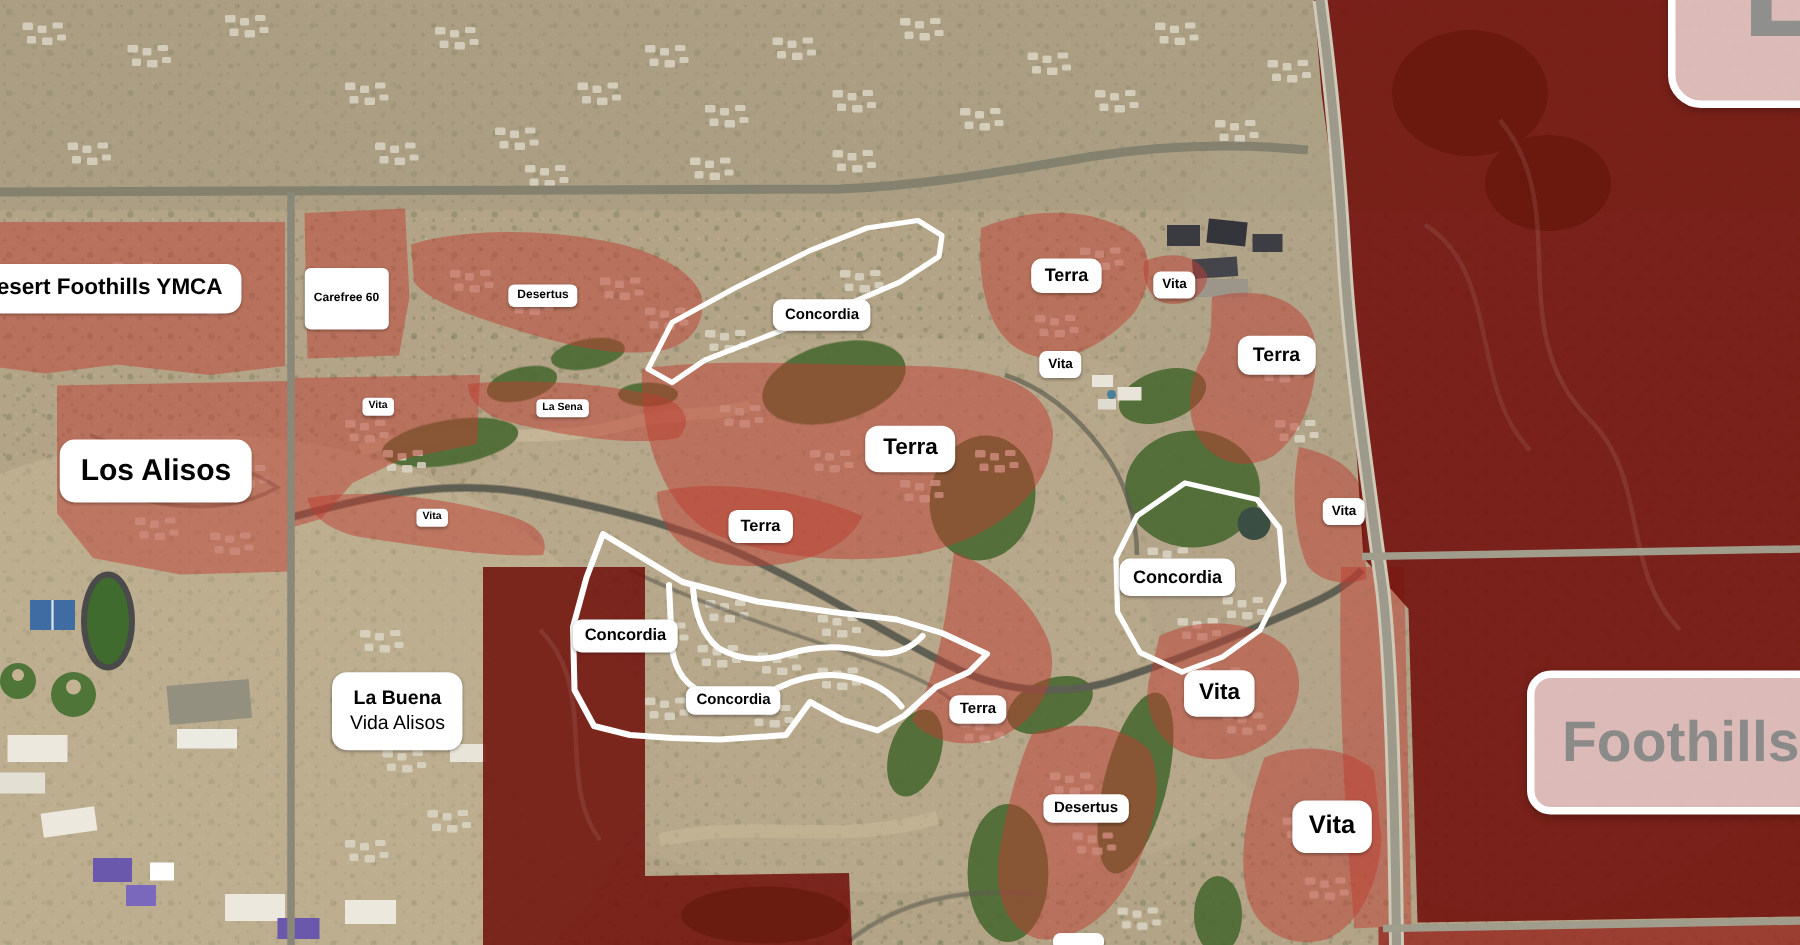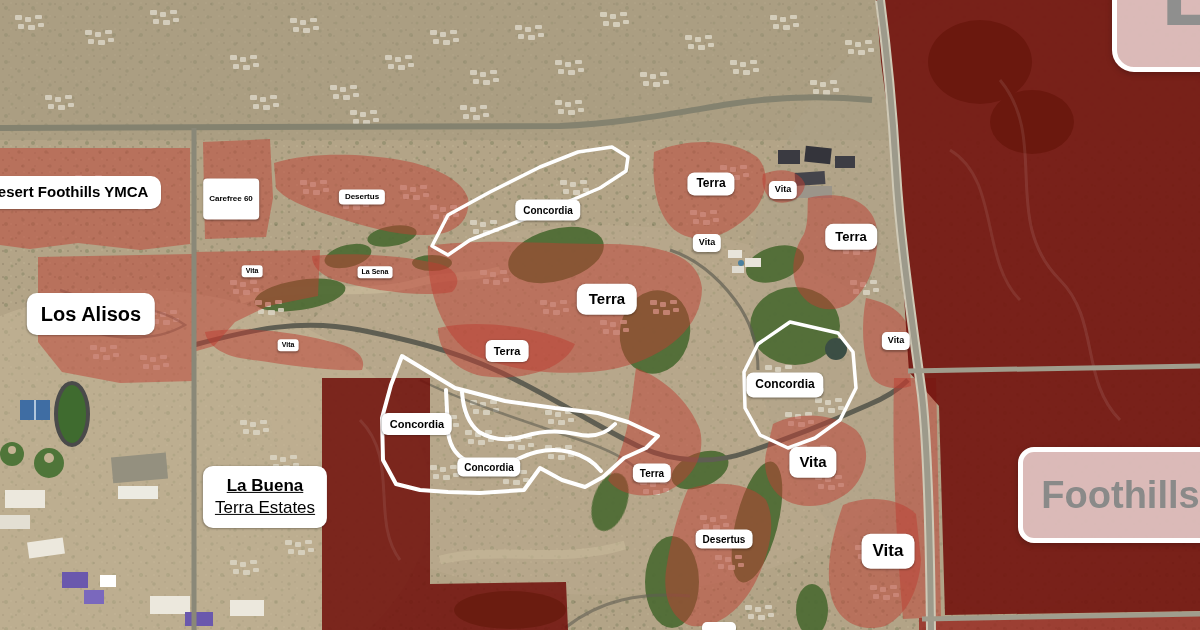--- a/index.html
+++ b/index.html
@@ -248,21 +248,21 @@
     <path d="M432,246 L448,215 L490,192 L540,167 L578,152 L612,147 L628,157 L626,171 L600,188 L558,206 L514,223 L470,240 L448,255 Z" stroke-width="3.5"></path>
     <path d="M402,356 L455,388 L505,401 L555,408 L598,413 L628,422 L658,436 L646,448 L624,458 L603,477 L585,487 L562,480 L540,468 L524,490 L480,493 L448,492 L420,490 L396,484 L383,460 L382,418 L391,385 Z" stroke-width="4"></path>
     <path d="M446,390 L448,432 Q451,456 472,463 Q496,470 520,458 Q545,446 570,452 Q590,457 601,471" stroke-width="4"></path>
     <path d="M462,392 Q464,420 479,432 Q499,444 525,436 Q551,428 576,434 Q600,440 615,424" stroke-width="4"></path>
     <path d="M790,322 L838,333 L853,352 L856,388 L840,420 L815,438 L788,448 L760,435 L745,408 L744,372 L758,344 Z" stroke-width="3.5"></path>
   </g>
 </svg>
 
   <div class="lbl nocenter" style="left:-26px;top:176px;padding:8px 13px;font-size:15px;border-radius:10px;">Desert Foothills YMCA</div>
 
-  <div class="lbl" style="left:91px;top:314px;padding:10px 14px;font-size:20px;border-radius:10px;">Los Alisos</div>
+  <div class="lbl" style="left:104px;top:314px;padding:10px 14px;font-size:20px;border-radius:10px;">Los Alisos</div>
 
   <div class="lbl" style="left:231px;top:199px;padding:16px 6px;font-size:8px;border-radius:4px;">Carefree 60</div>
 
   <div class="lbl" style="left:362px;top:197px;padding:3px 6px;font-size:8px;border-radius:4px;">Desertus</div>
 
   <div class="lbl" style="left:252px;top:271px;padding:2px 4px;font-size:7px;border-radius:3px;">Vita</div>
 
   <div class="lbl" style="left:375px;top:272px;padding:2px 4px;font-size:7px;border-radius:3px;">La Sena</div>
 
   <div class="lbl" style="left:288px;top:345px;padding:2px 4px;font-size:7px;border-radius:3px;">Vita</div>
@@ -290,23 +290,23 @@
   <div class="lbl" style="left:489px;top:467px;padding:4px 7px;font-size:10px;border-radius:6px;">Concordia</div>
 
   <div class="lbl" style="left:652px;top:473px;padding:4px 7px;font-size:10px;border-radius:6px;">Terra</div>
 
   <div class="lbl" style="left:813px;top:462px;padding:7px 10px;font-size:15px;border-radius:8px;">Vita</div>
 
   <div class="lbl" style="left:724px;top:539px;padding:4px 7px;font-size:10px;border-radius:6px;">Desertus</div>
 
   <div class="lbl" style="left:888px;top:551px;padding:8px 11px;font-size:17px;border-radius:9px;">Vita</div>
 
-  <div class="lbl" style="left:265px;top:497px;padding:9px 12px;font-size:17px;border-radius:10px;line-height:1.3;text-decoration:underline;">
+  <div class="lbl" style="left:265px;top:474px;padding:9px 12px;font-size:13px;border-radius:10px;line-height:1.3;">
     <span class="l1">La Buena</span>
-    <span class="sub">Terra Estates</span>
+    <span class="sub">Vida Alisos</span>
   </div>
 
   <div class="lbl nocenter" style="left:702px;top:622px;width:34px;height:12px;border-radius:5px;padding:0;"></div>
 
   <div class="bigbox" style="left:1018px;top:447px;width:205px;height:96px;border-radius:16px;font-size:38px;">
     <span>Foothills</span>
   </div>
 
   <div class="bigbox" style="left:1112px;top:-82px;width:175px;height:154px;border-radius:22px;font-size:95px;align-items:flex-end;justify-content:flex-start;padding-left:44px;padding-bottom:20px;color:#8f8f8e;">
     <span>B</span>

